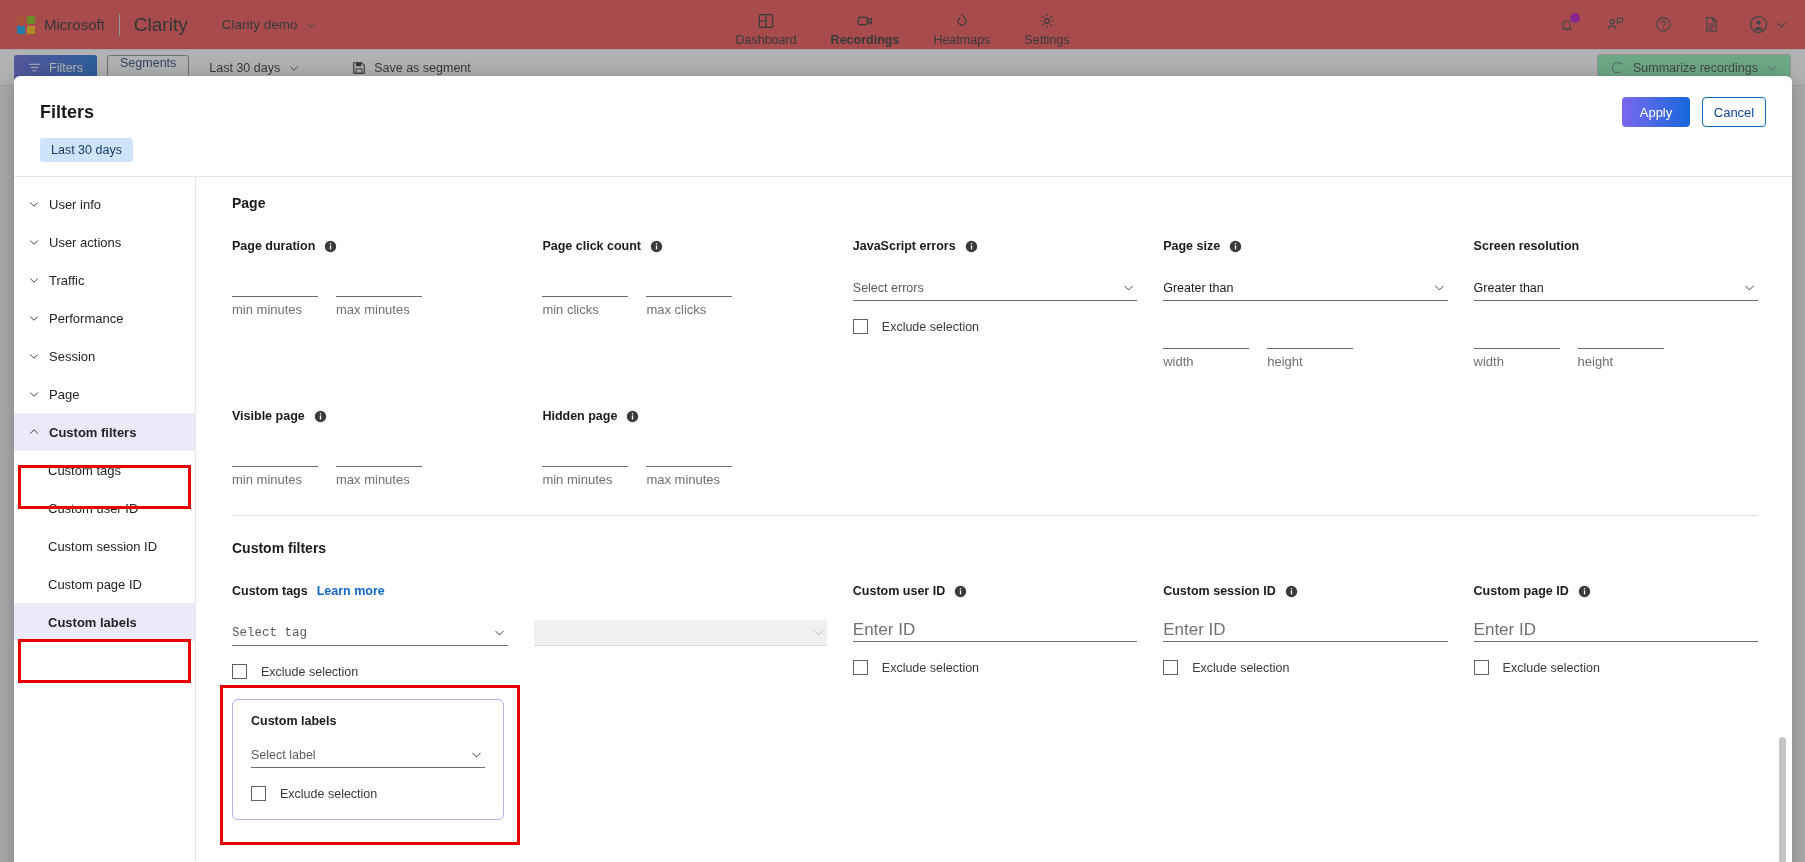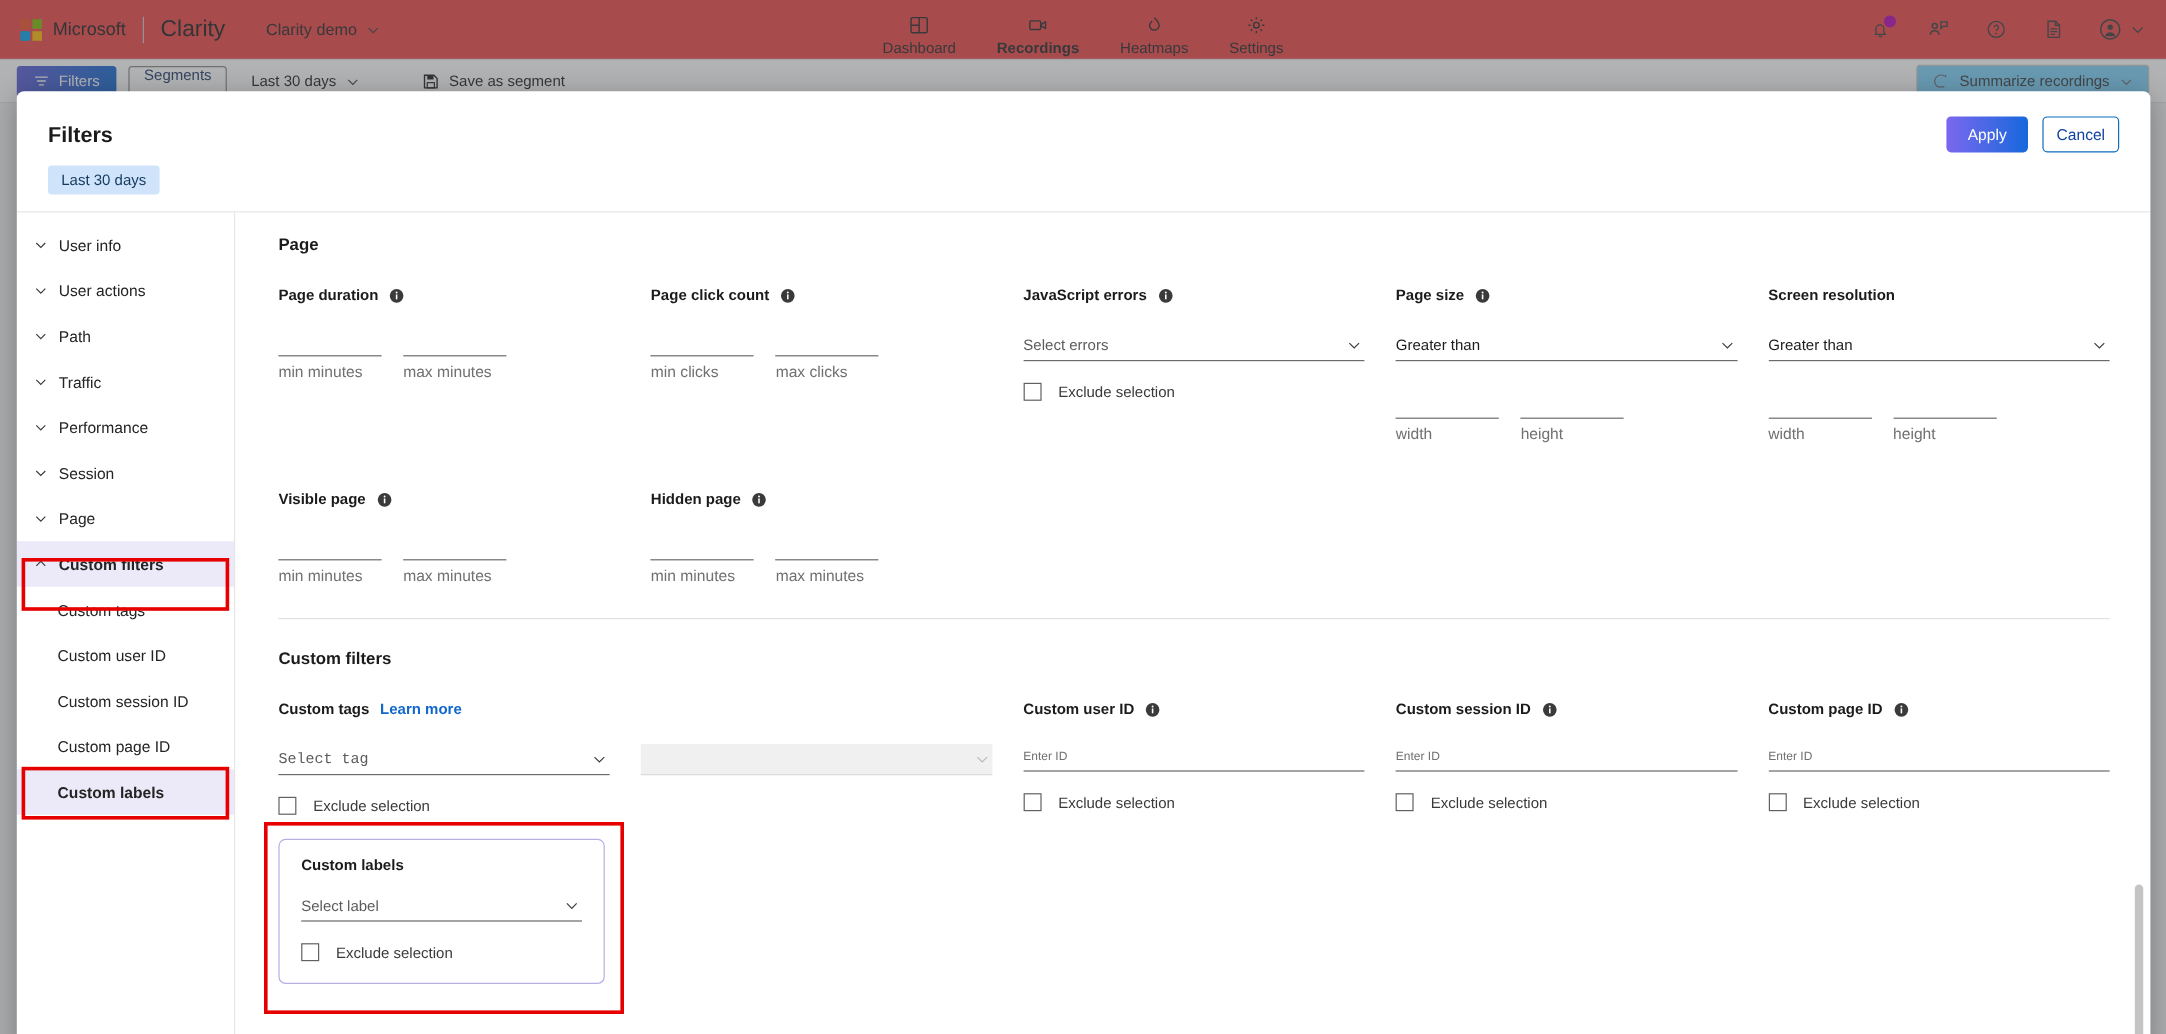--- a/index.html
+++ b/index.html
@@ -82,21 +82,21 @@
     background:#fff; color:#1f3864; border:1px solid #8a8886; border-radius:3px;
     height:26px; padding: 0 12px; font-size:12.5px; cursor:pointer; font-family: inherit; flex-direction: column;
   }
   .btn-plain {
     display:flex; align-items:center; gap:8px; background:transparent;
     color:#1b1b1b; border:none; height:26px; padding:0 10px;
     font-size:12.5px; cursor:pointer; font-family:inherit;
   }
   .btn-summarize {
     margin-left:auto; display:flex; align-items:center; gap:8px;
-    background:#7dd3fc; color:#3a3a3a; border:1px solid #c8c6c4; border-radius:3px;
+    background:#86efac; color:#3a3a3a; border:1px solid #c8c6c4; border-radius:3px;
     height:28px; padding: 0 12px; font-size:12.5px; cursor:pointer; font-family:inherit;
   }
 
   
   .modal {
     position:absolute; left:14px; top:76px;
     width: 1778px; height: 800px;
     background:#fff;
     border-radius: 6px;
     box-shadow: 0 4px 22px rgba(0,0,0,0.28);
@@ -156,21 +156,21 @@
   .grid5 { display:grid; grid-template-columns: repeat(5, 1fr); column-gap: 26px; }
   .field { min-height: 1px; }
   .field-label {
     display:flex; align-items:center; gap:9px;
     font-size:12.5px; font-weight:700; color:#1b1b1b; margin-bottom: 22px;
   }
   .info-ico { width:13px; height:13px; display:inline-block; }
   .dual { display:flex; gap: 18px; }
   .uline-input {
     border:none; border-bottom:1px solid #6b6b6b; background:transparent;
-    height: 22px; width: 86px; font-size:10px; font-family:inherit;
+    height: 22px; width: 86px; font-size:17px; font-family:inherit;
     color:#a21caf; padding: 0 0 2px 0; outline:none;
   }
   .uline-input.wide { width: 100%; }
   .uline-input::placeholder { color:#707070; }
   .under-hint { font-size:13px; color:#707070; margin-top:5px; }
   .hint-row { display:flex; gap: 18px; }
   .hint-row span { width:86px; }
 
   .dd {
     position:relative; display:flex; align-items:center;
@@ -371,26 +371,20 @@
       <div class="side-item">
         <svg class="chev" viewBox="0 0 16 16">
             <path d="M3 6l5 5 5-5" fill="none" stroke="#3a3a3a" stroke-width="1.3"></path>
           </svg>
         <span>User actions</span>
       </div>
       <div class="side-item">
         <svg class="chev" viewBox="0 0 16 16">
             <path d="M3 6l5 5 5-5" fill="none" stroke="#3a3a3a" stroke-width="1.3"></path>
           </svg>
-        <span>Path</span>
-      </div>
-      <div class="side-item">
-        <svg class="chev" viewBox="0 0 16 16">
-            <path d="M3 6l5 5 5-5" fill="none" stroke="#3a3a3a" stroke-width="1.3"></path>
-          </svg>
         <span>Traffic</span>
       </div>
       <div class="side-item">
         <svg class="chev" viewBox="0 0 16 16">
             <path d="M3 6l5 5 5-5" fill="none" stroke="#3a3a3a" stroke-width="1.3"></path>
           </svg>
         <span>Performance</span>
       </div>
       <div class="side-item">
         <svg class="chev" viewBox="0 0 16 16">

